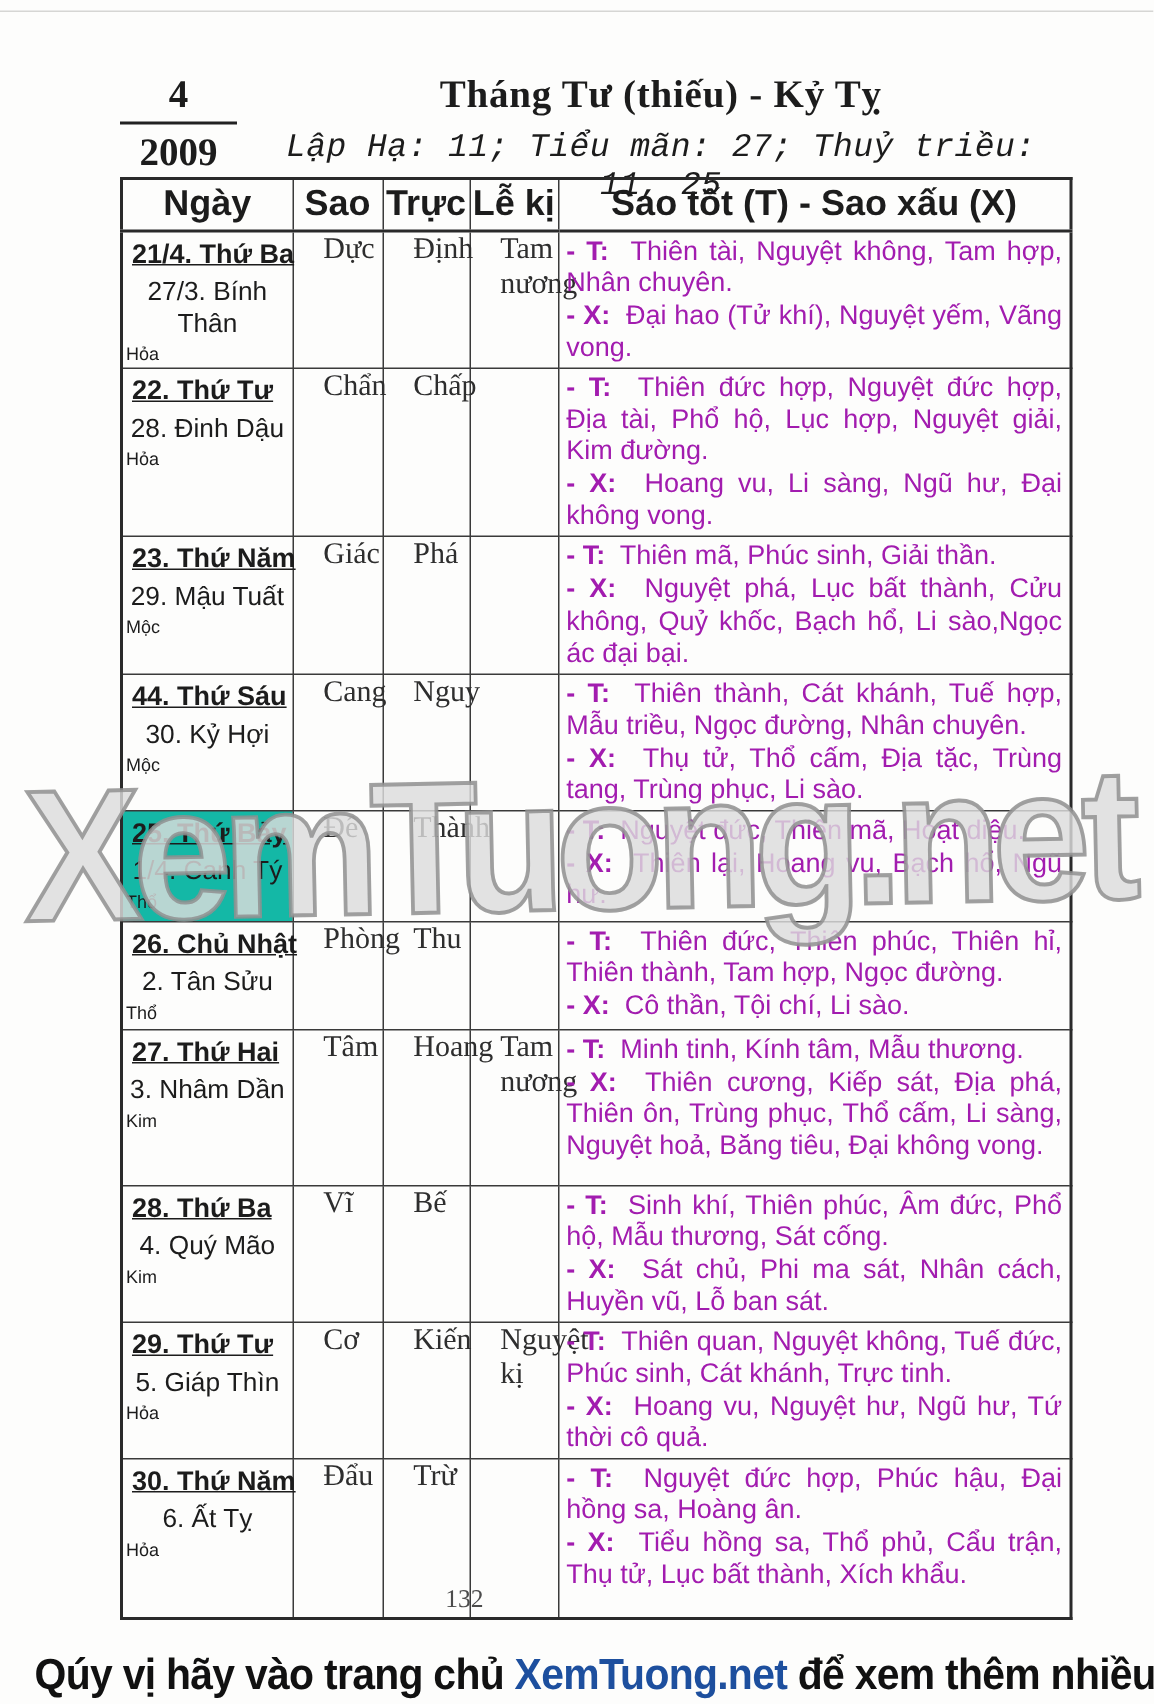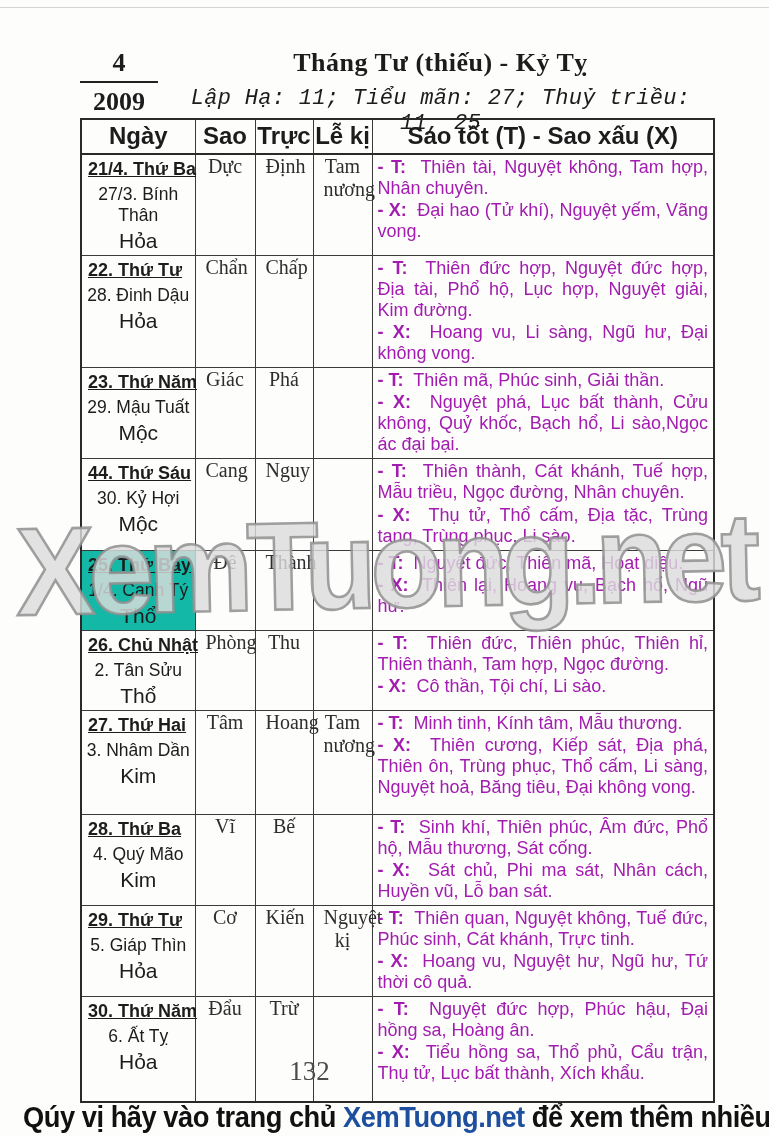--- a/index.html
+++ b/index.html
@@ -38,42 +38,42 @@
   tr.day-row:nth-child(5){height:74px}
   tr.day-row:nth-child(6){height:72px}
   tr.day-row:nth-child(7){height:104px}
   tr.day-row:nth-child(8){height:90px}
   tr.day-row:nth-child(9){height:91px}
   tr.day-row:nth-child(10){height:106px}
   td.c-day{padding:4px 2px 2px 2px;}
   td.c-day.highlight{background:#14b8a6;}
   .solar{font-weight:bold;font-size:18px;text-align:left;padding-left:4px;white-space:nowrap;text-decoration:underline;}
   .lunar{font-size:17.5px;text-align:center;margin-top:4px;}
-  .elem{font-size:21px;text-align:center;margin-top:3px;}
+  .elem{font-size:12px;text-align:left;margin-top:3px;}
   td.c-mid{
-    text-align:center;vertical-align:middle;
-    font-family:"Liberation Serif",serif;font-size:20px;color:#2e2e2e;padding:0 10px;
+    text-align:left;vertical-align:middle;
+    font-family:"Liberation Serif",serif;font-size:20px;color:#2e2e2e;padding:0 20px;
   }
   td.c-desc{padding:2px 5px 2px 5px;font-size:18px;line-height:1.17;text-align:justify;color:#a21caf;}
   .t-prefix{font-weight:bold;white-space:nowrap;}
   .star-line{margin:0 0 1px 0;}
   
   .watermark{
     position:absolute;top:496px;left:-12px;width:794px;z-index:6;pointer-events:none;
     font-family:"Liberation Sans",sans-serif;font-weight:bold;font-size:118px;
     letter-spacing:-6px;text-align:center;white-space:nowrap;
     color:rgba(255,255,255,0.55);
     -webkit-text-stroke:2.5px rgba(145,145,145,0.85);
     text-shadow:0 0 1px rgba(150,150,150,0.6);
     transform:rotate(-1.2deg) scaleY(1.06);
   }
   
   .page-number{
     position:absolute;top:1056px;left:0;width:619px;text-align:center;
-    font-family:"Liberation Serif",serif;font-size:27px;color:#4c4c4c;
+    font-family:"Liberation Serif",serif;font-size:17px;color:#4c4c4c;
   }
   .promo{
     position:absolute;bottom:2px;left:0;width:769px;text-align:center;
     font-size:29px;font-weight:bold;color:#111;white-space:nowrap;
     transform:scaleX(0.94);transform-origin:center;letter-spacing:-0.5px;
   }
   .promo-link{color:#1d4f9e;}
 </style>
 </head>
 <body>

